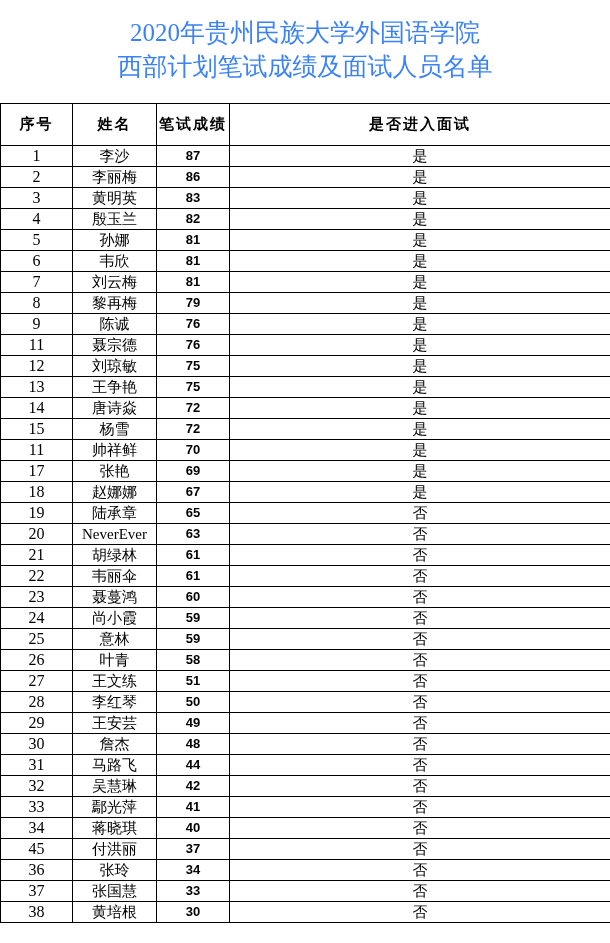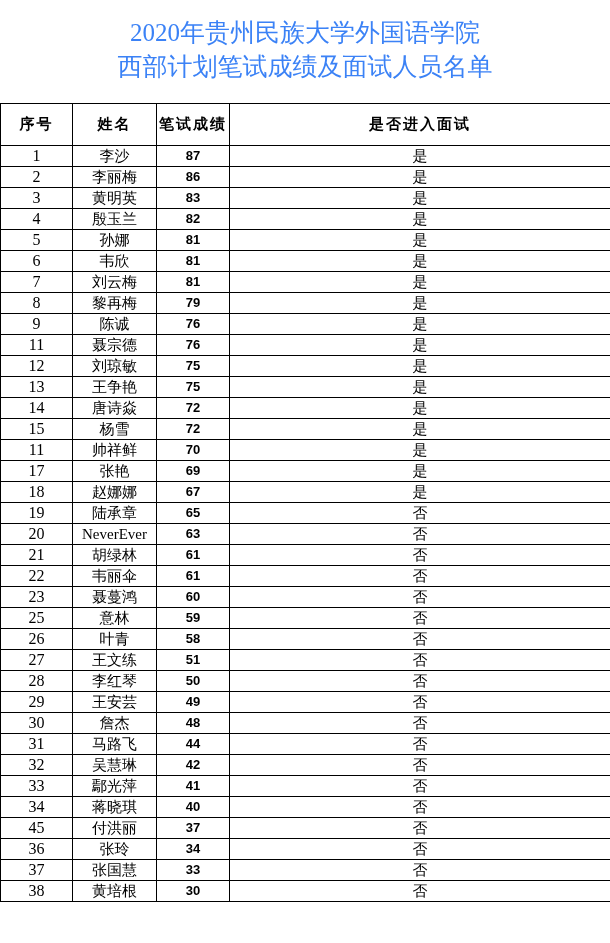--- a/index.html
+++ b/index.html
@@ -223,20 +223,26 @@
           <td class="score">61</td>
           <td class="interview">否</td>
         </tr>
         <tr>
           <td class="serial">23</td>
           <td class="name">聂蔓鸿</td>
           <td class="score">60</td>
           <td class="interview">否</td>
         </tr>
         <tr>
+          <td class="serial">24</td>
+          <td class="name">尚小霞</td>
+          <td class="score">59</td>
+          <td class="interview">否</td>
+        </tr>
+        <tr>
           <td class="serial">25</td>
           <td class="name">意林</td>
           <td class="score">59</td>
           <td class="interview">否</td>
         </tr>
         <tr>
           <td class="serial">26</td>
           <td class="name">叶青</td>
           <td class="score">58</td>
           <td class="interview">否</td>

